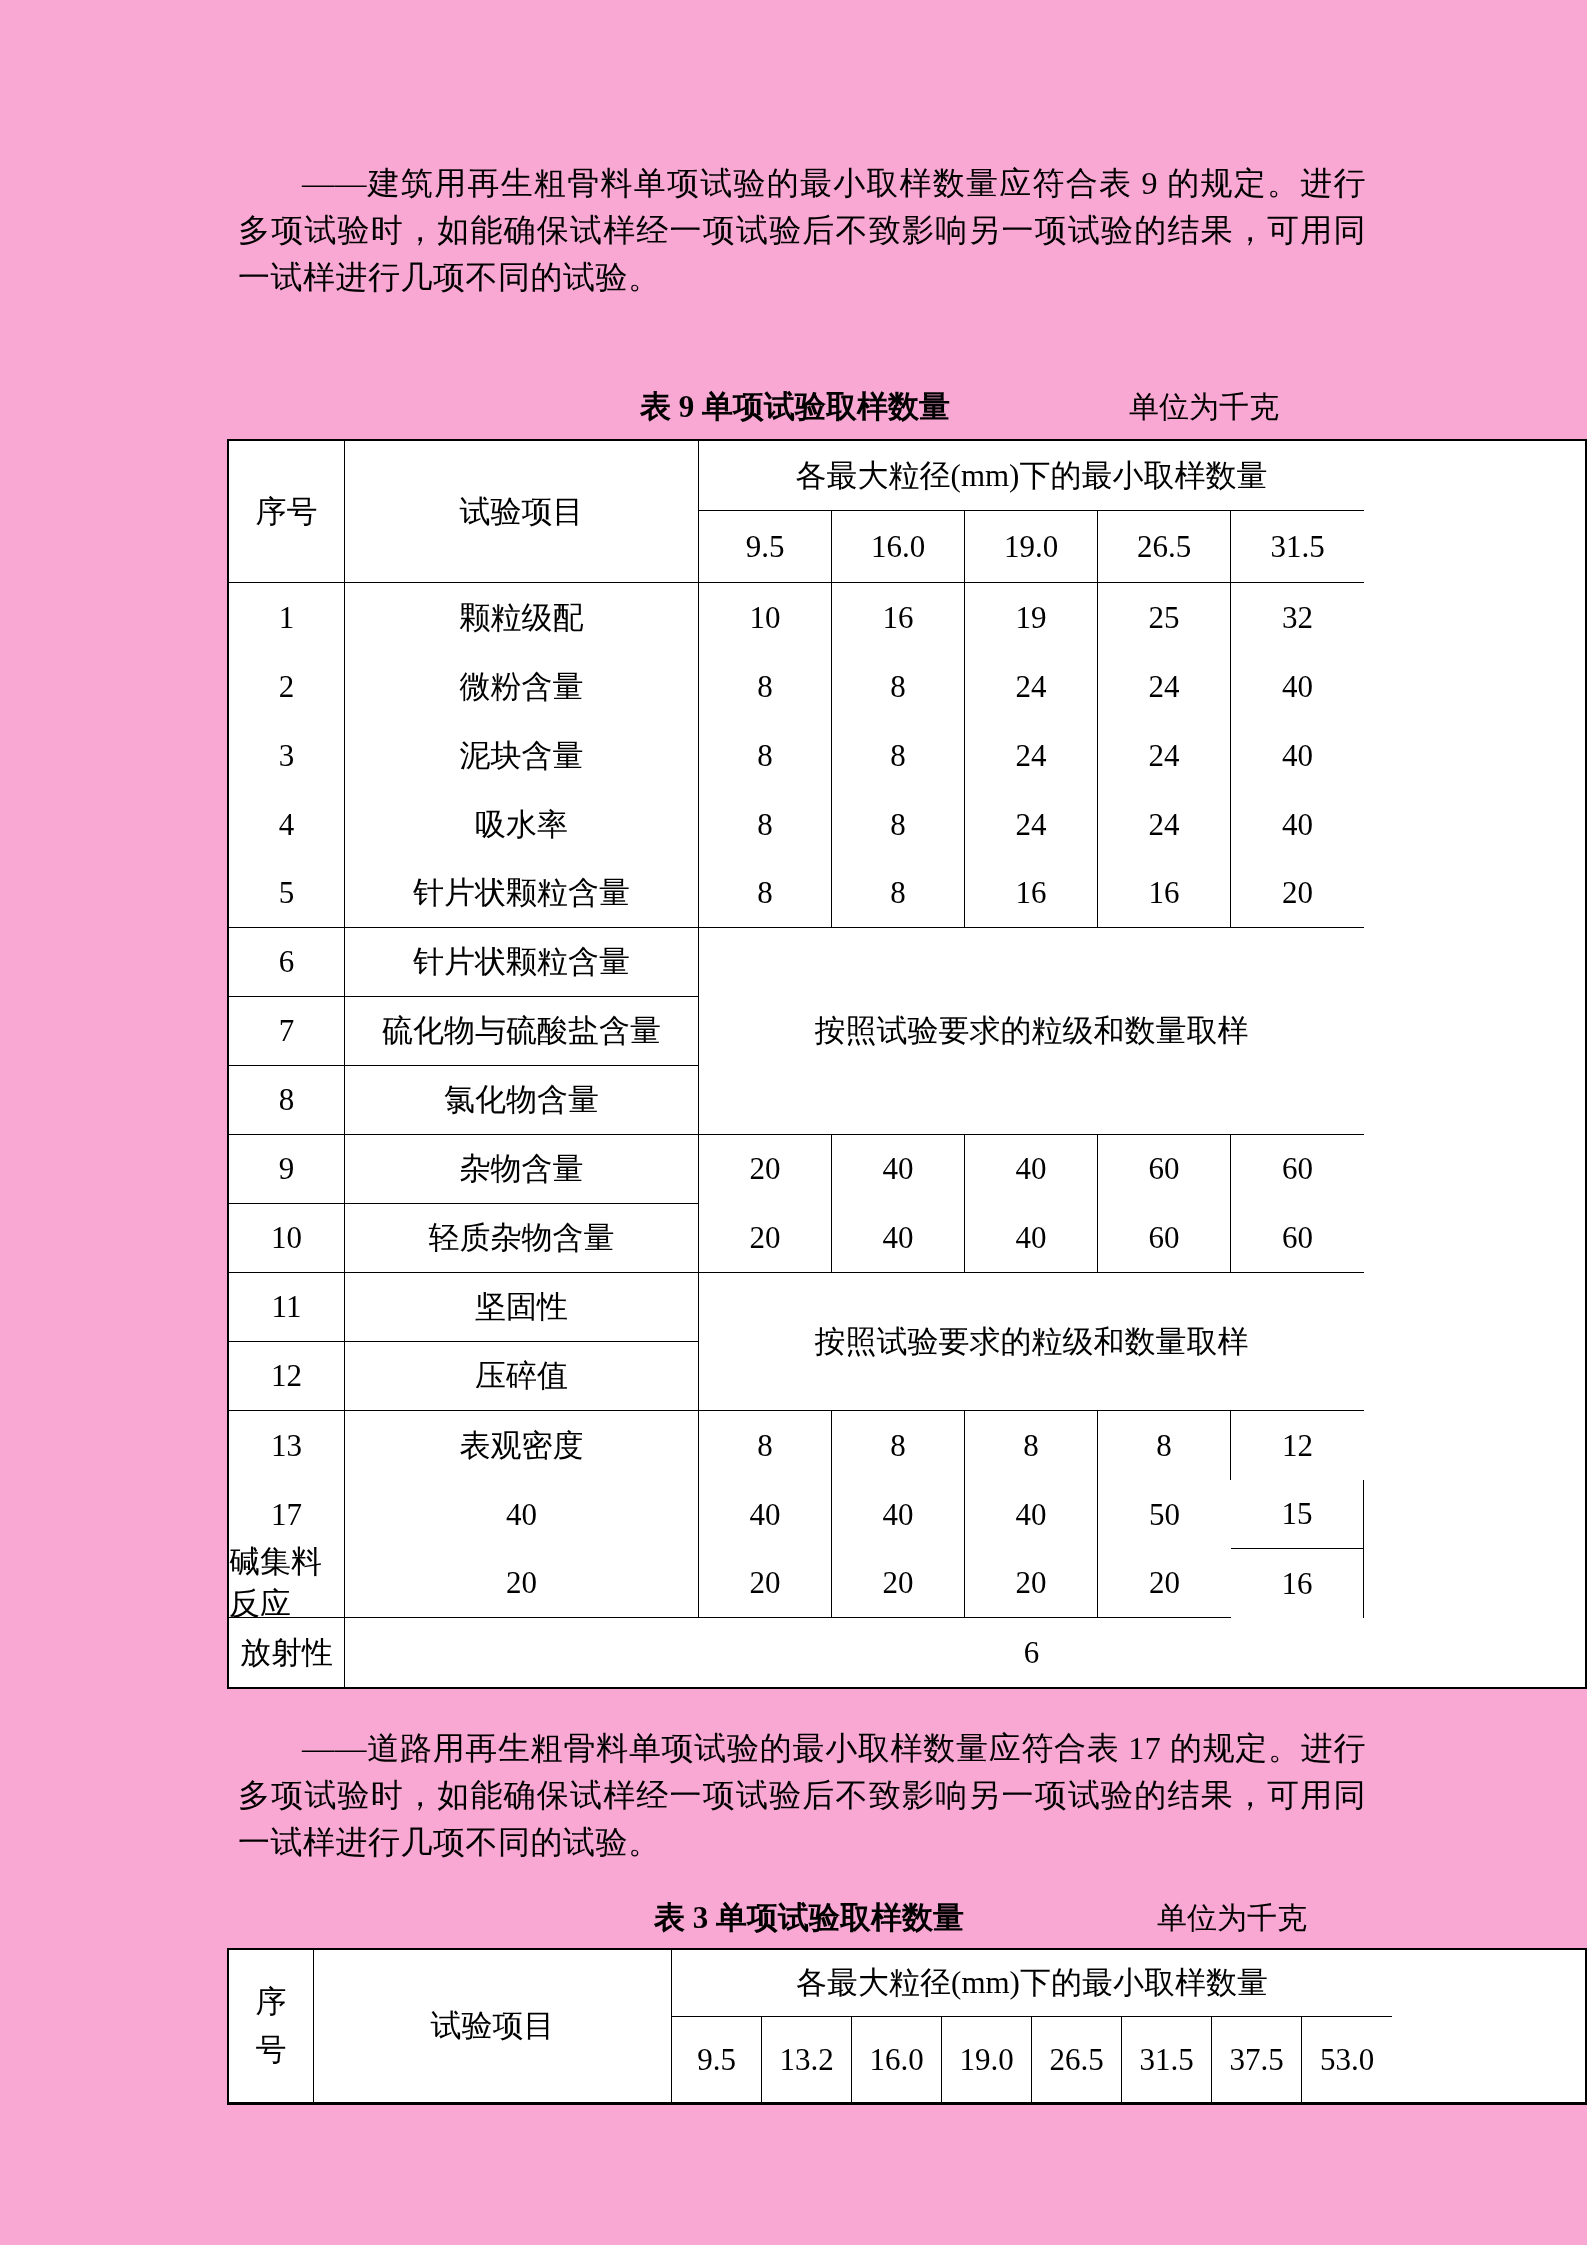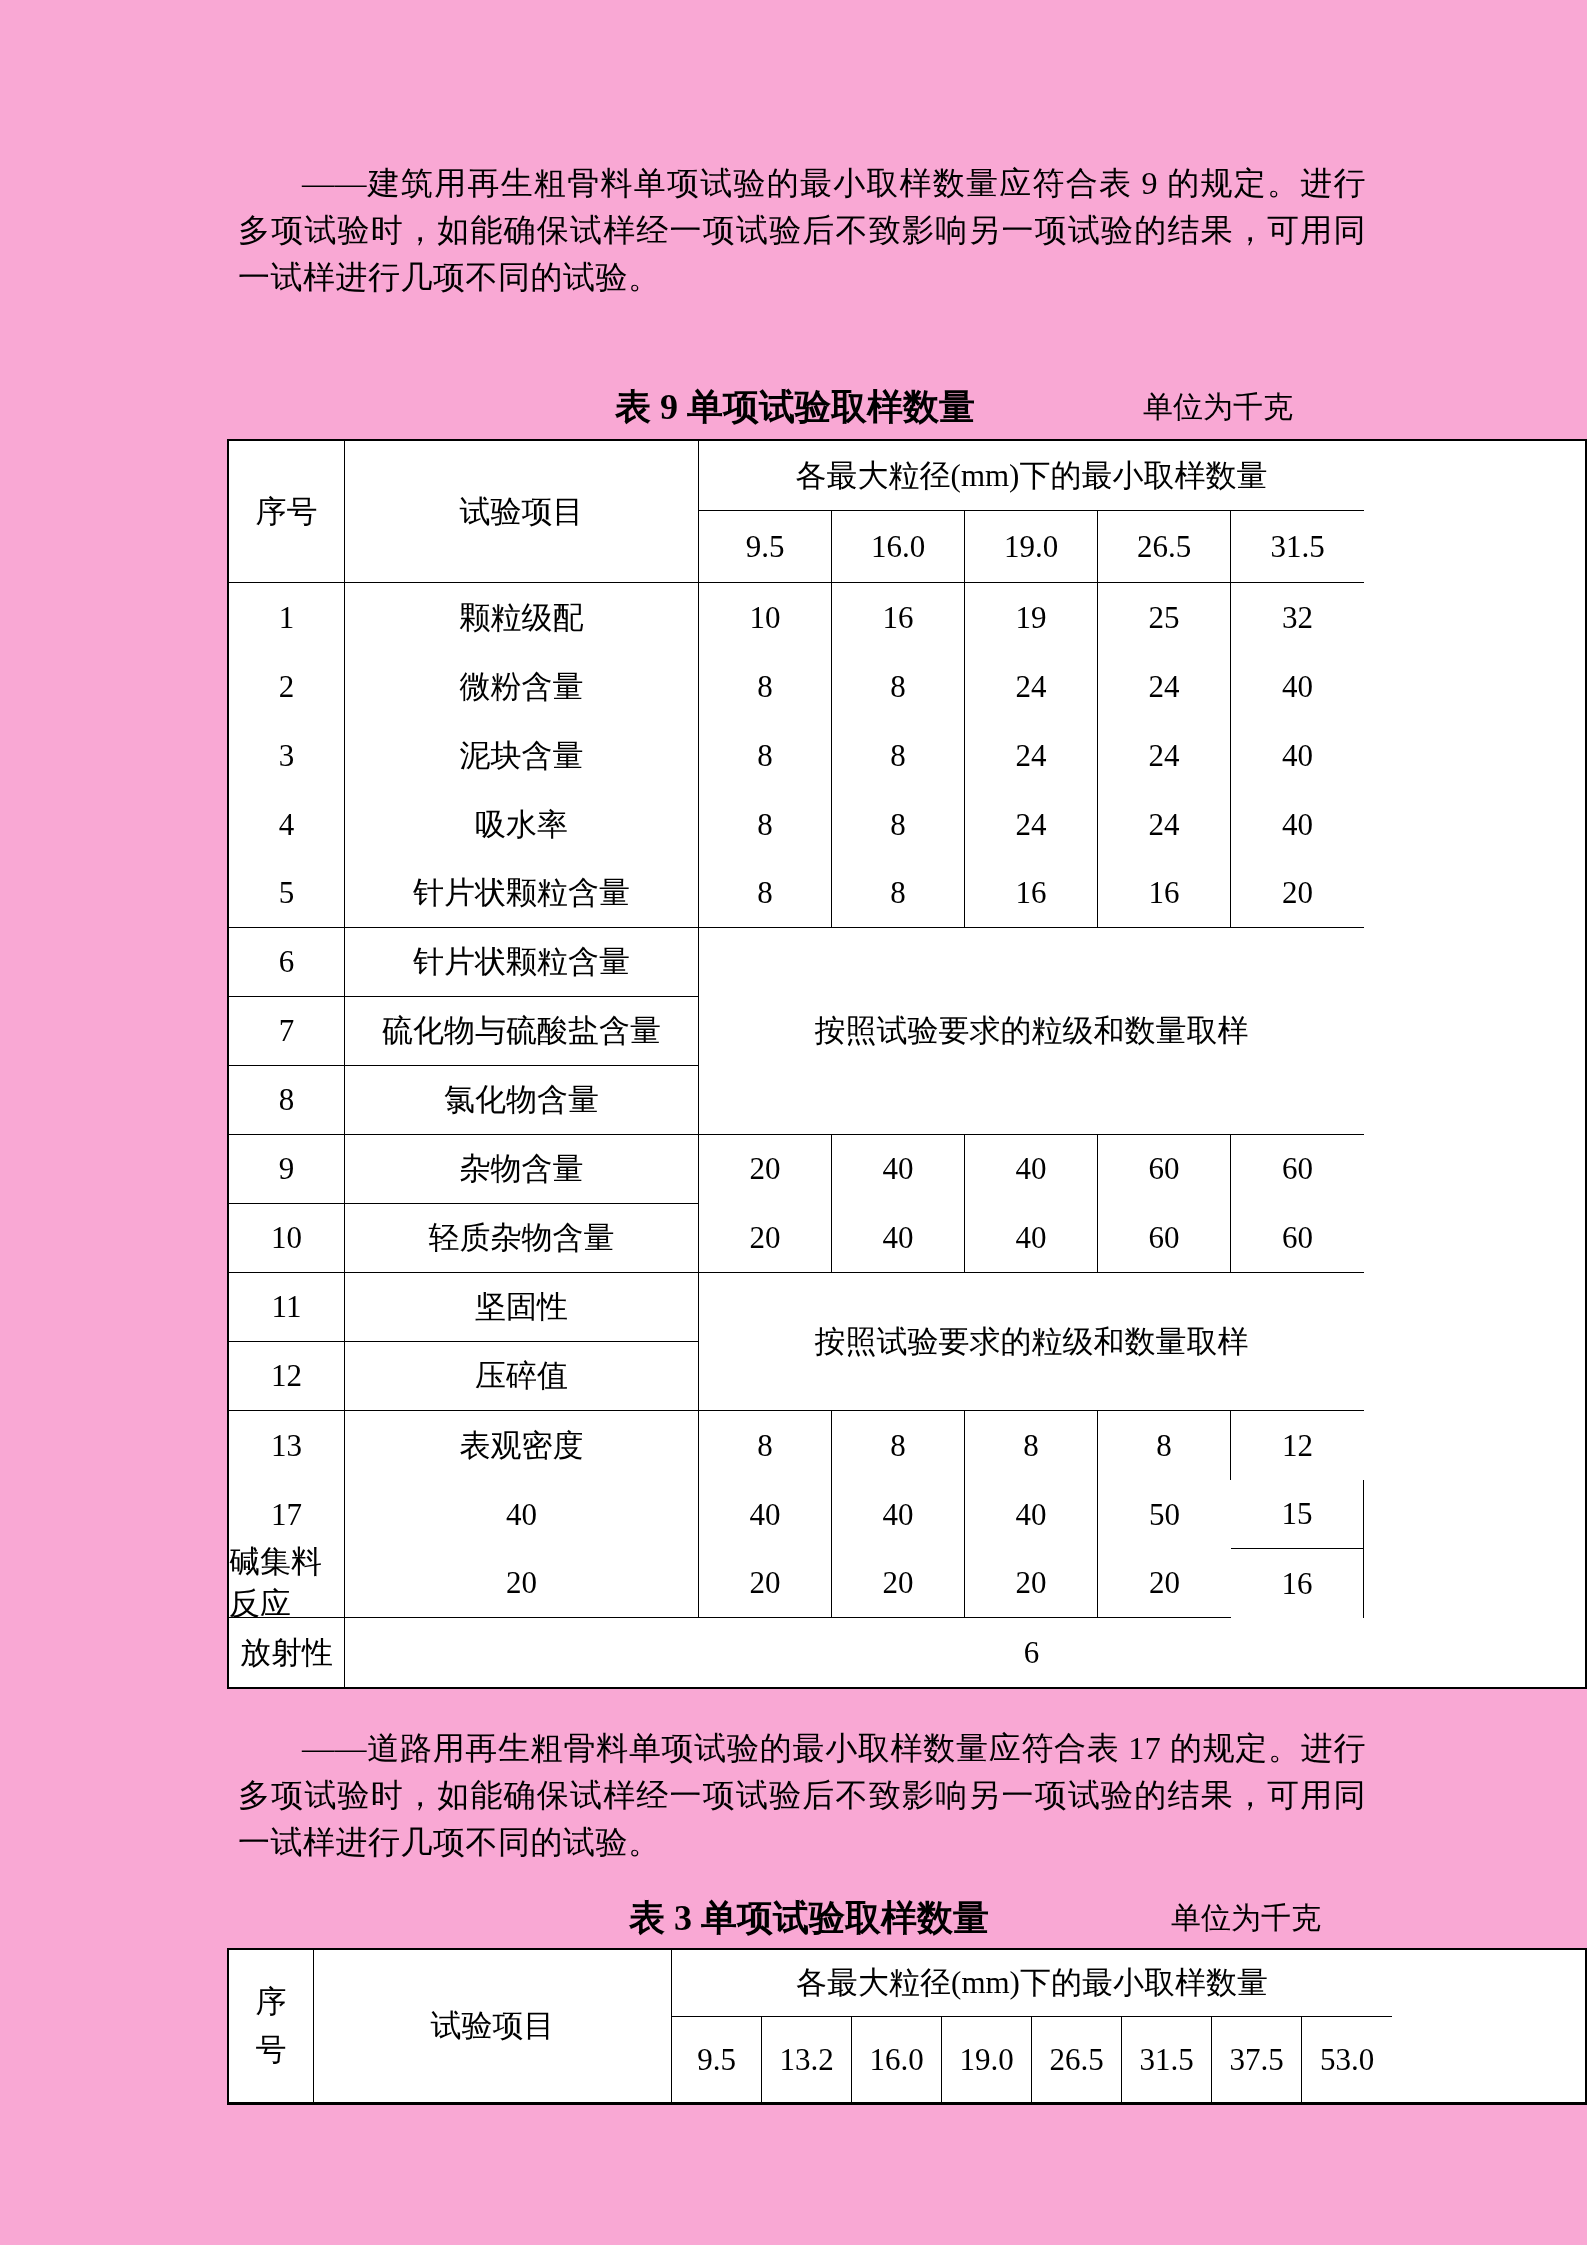--- a/index.html
+++ b/index.html
@@ -11,22 +11,22 @@
   .page{width:1587px;height:2245px;background:#f9a8d4;padding-top:128px;box-sizing:border-box;}
   .para{
     margin-left:238px;width:1128px;
     font-size:32px;line-height:47px;
     text-align:justify;text-indent:64px;
     letter-spacing:0.5px;
   }
   .cap{position:relative;margin-left:227px;text-align:center;height:40px;line-height:40px;}
   .cap9{width:1136px;}
   .cap10{width:1164px;}
-  .cap .t{font-weight:bold;font-size:36px;}
-  .cap .u{position:absolute;right:70px;top:0;font-size:30px;font-weight:normal;}
+  .cap .t{font-weight:bold;font-size:31px;}
+  .cap .u{position:absolute;right:84px;top:0;font-size:30px;font-weight:normal;}
   .t9{
     display:grid;margin-left:227px;
     grid-template-columns:116px 354px 133px 133px 133px 133px 133px;
     grid-template-rows:70px 72px repeat(16,69px);
     border:2px solid #000;background:#fff;
   }
   .t10{
     display:grid;margin-left:227px;
     grid-template-columns:85px 358px 90px 90px 90px 90px 90px 90px 90px 90px;
     grid-template-rows:67px 85px;

